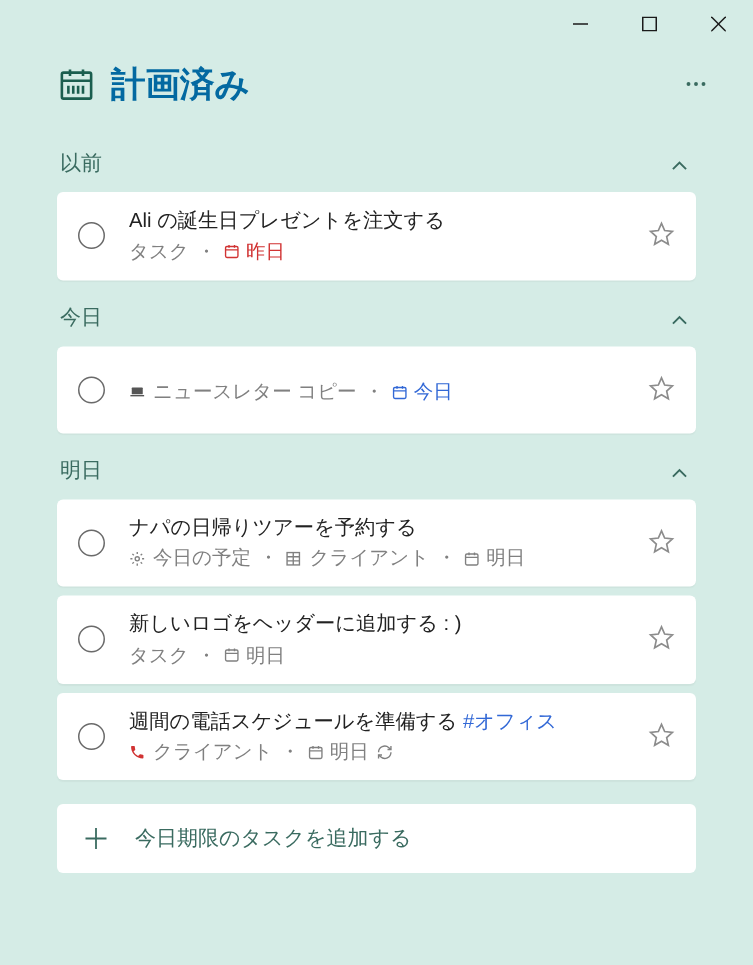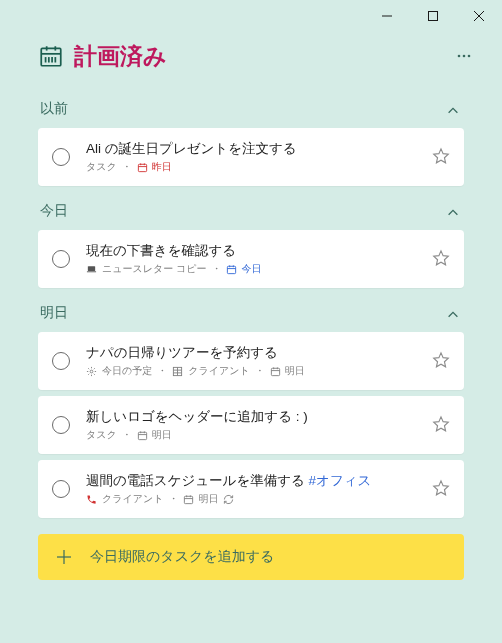--- a/index.html
+++ b/index.html
@@ -1,40 +1,40 @@
 <!DOCTYPE html>
 <html><head>
 <meta charset="utf-8">
 <style>
   * { box-sizing: border-box; margin: 0; padding: 0; font-family: "Segoe UI", "Yu Gothic UI", sans-serif; }
   body { width: 502px; height: 643px; background: #d5ece6; overflow: hidden; }
   .titlebar { height: 32px; display: flex; justify-content: flex-end; align-items: center; }
   .titlebar .btn { width: 46px; height: 32px; display: flex; align-items: center; justify-content: center; color: #1a1a1a; }
   .header { display: flex; align-items: center; justify-content: space-between; padding: 8px 22px 18px 38px; }
   .header-left { display: flex; align-items: center; gap: 10px; color: #1b5e4f; }
-  .header-title { font-size: 23px; font-weight: 600; color: #be185d; }
+  .header-title { font-size: 23px; font-weight: 600; color: #0369a1; }
   .more-btn { width: 32px; height: 32px; display: flex; align-items: center; justify-content: center; color: #3a6b60; border-radius: 4px; }
   .content { padding: 0 38px; }
   .section-header { display: flex; align-items: flex-end; justify-content: space-between; padding: 10px 4px 10px 2px; cursor: pointer; }
   .section-title { font-size: 14px; color: #3a6b60; font-weight: 400; }
   .chevron { color: #3a6b60; }
   .card { background: #fff; border-radius: 4px; margin-bottom: 6px; display: flex; align-items: center; padding: 10px 12px 10px 14px; box-shadow: 0 1px 1px rgba(0,0,0,0.04); min-height: 58px; }
   .circle { width: 18px; height: 18px; border: 1.3px solid #6a6a6a; border-radius: 50%; flex-shrink: 0; margin-right: 16px; }
   .task-body { flex: 1; min-width: 0; }
   .task-title { font-size: 13.5px; color: #222; line-height: 1.3; }
-  .task-meta { display: flex; align-items: center; flex-wrap: wrap; gap: 5px; font-size: 10px; color: #808080; margin-top: 3px; }
+  .task-meta { display: flex; align-items: center; flex-wrap: wrap; gap: 5px; font-size: 13px; color: #808080; margin-top: 3px; }
   .task-meta .dot { color: #808080; }
   .task-meta .due { display: inline-flex; align-items: center; gap: 4px; }
   .due.red { color: #d13333; }
   .due.blue { color: #3268d6; }
   .due.grey { color: #808080; }
   .task-meta .mini-icon { display:inline-flex; align-items:center; }
   .star { width: 20px; height: 20px; flex-shrink: 0; margin-left: 10px; color: #8c8c8c; }
   .tag-blue { color: #3268d6; }
-  .addbar { margin: 16px 38px 0 38px; background: #fde047; border-radius: 4px; display: flex; align-items: center; padding: 14px 18px; gap: 18px; }
+  .addbar { margin: 16px 38px 0 38px; background: #ffffff; border-radius: 4px; display: flex; align-items: center; padding: 14px 18px; gap: 18px; }
   .addbar .plus { color: #3a6b60; }
   .addbar .placeholder { font-size: 14px; color: #3a6b60; }
   svg { display: block; }
 </style>
 </head>
 <body>
 
 <div class="titlebar">
   <div class="btn">
     <svg width="10" height="10" viewBox="0 0 10 10">
@@ -118,21 +118,20 @@
       <span class="section-title">今日</span>
       <span class="chevron">
         <svg width="14" height="14" viewBox="0 0 16 16" fill="none" stroke="currentColor" stroke-width="1.5">
           <polyline points="3,10 8,5 13,10"></polyline>
         </svg>
       </span>
     </div>
     <div class="card">
       <div class="circle"></div>
       <div class="task-body">
-        <div class="task-title">現在の下書きを確認する</div>
         <div class="task-meta">
           <span class="mini-icon">
             <svg width="11" height="11" viewBox="0 0 24 24" fill="#555">
               <rect x="4" y="5" width="16" height="10" rx="1"></rect>
               <rect x="2" y="16" width="20" height="2"></rect>
             </svg>
           </span>
           <span>ニュースレター コピー</span>
           <span class="dot">・</span>
           <span class="due blue">

